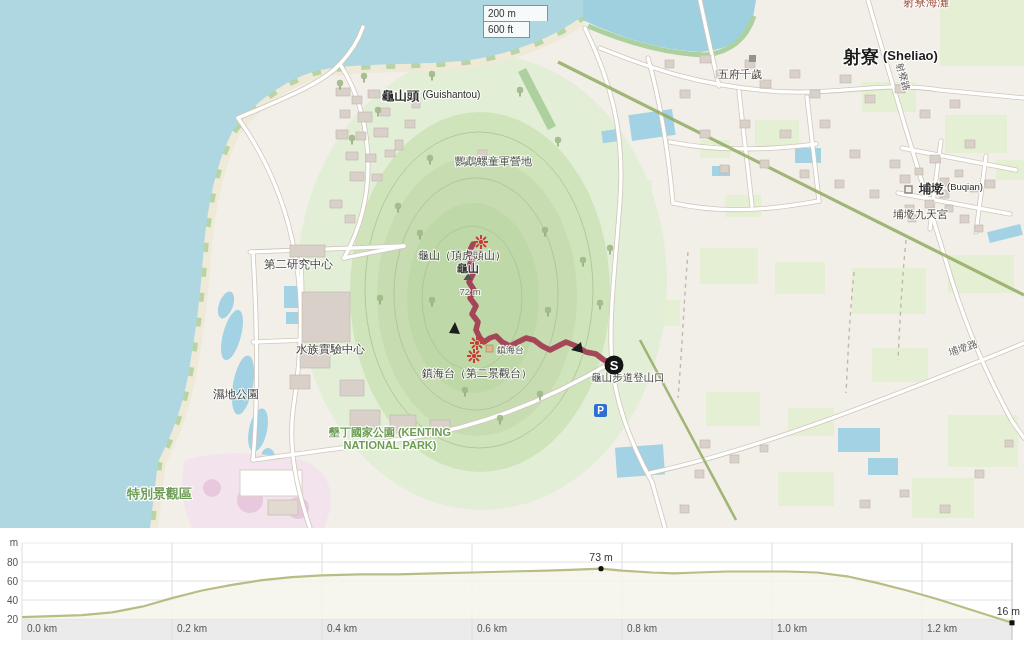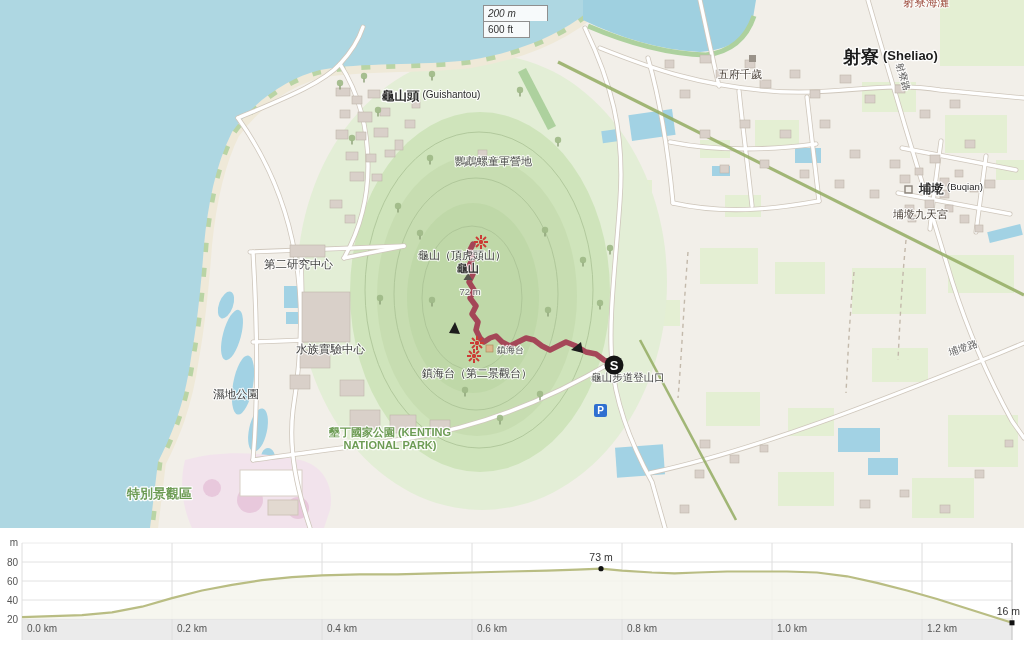--- a/index.html
+++ b/index.html
@@ -2,21 +2,21 @@
 <html><head>
 <meta charset="utf-8">
 <style>
   html,body{margin:0;padding:0;width:1024px;height:648px;overflow:hidden;background:#fff;
     font-family:"Liberation Sans",sans-serif;}
   .stage{position:relative;width:1024px;height:502px;}
   .map-wrap{position:absolute;left:0;top:0;width:1024px;height:528px;overflow:hidden;}
   .scalebar{position:absolute;left:483px;top:5px;z-index:5;}
   .sb-box{box-sizing:border-box;border:1px solid #8f8f8f;background:rgba(253,253,253,.92);
     font-size:10px;color:#333;padding:1px 4px;line-height:13px;}
-  .sb-m{width:65px;border-bottom:none;font-style:italic;}
+  .sb-m{width:65px;border-bottom:none;}
   .sb-ft{width:47px;}
   .chart-wrap{position:absolute;left:0;top:528px;width:1024px;height:120px;background:#fff;}
   svg text{font-family:"Liberation Sans",sans-serif;}
   .halo{paint-order:stroke;stroke:rgba(255,255,255,.9);stroke-width:2.6px;stroke-linejoin:round;}
   .halo2{paint-order:stroke;stroke:rgba(255,255,255,.8);stroke-width:2.2px;stroke-linejoin:round;}
 </style>
 </head>
 <body>
 
 <div class="stage">

